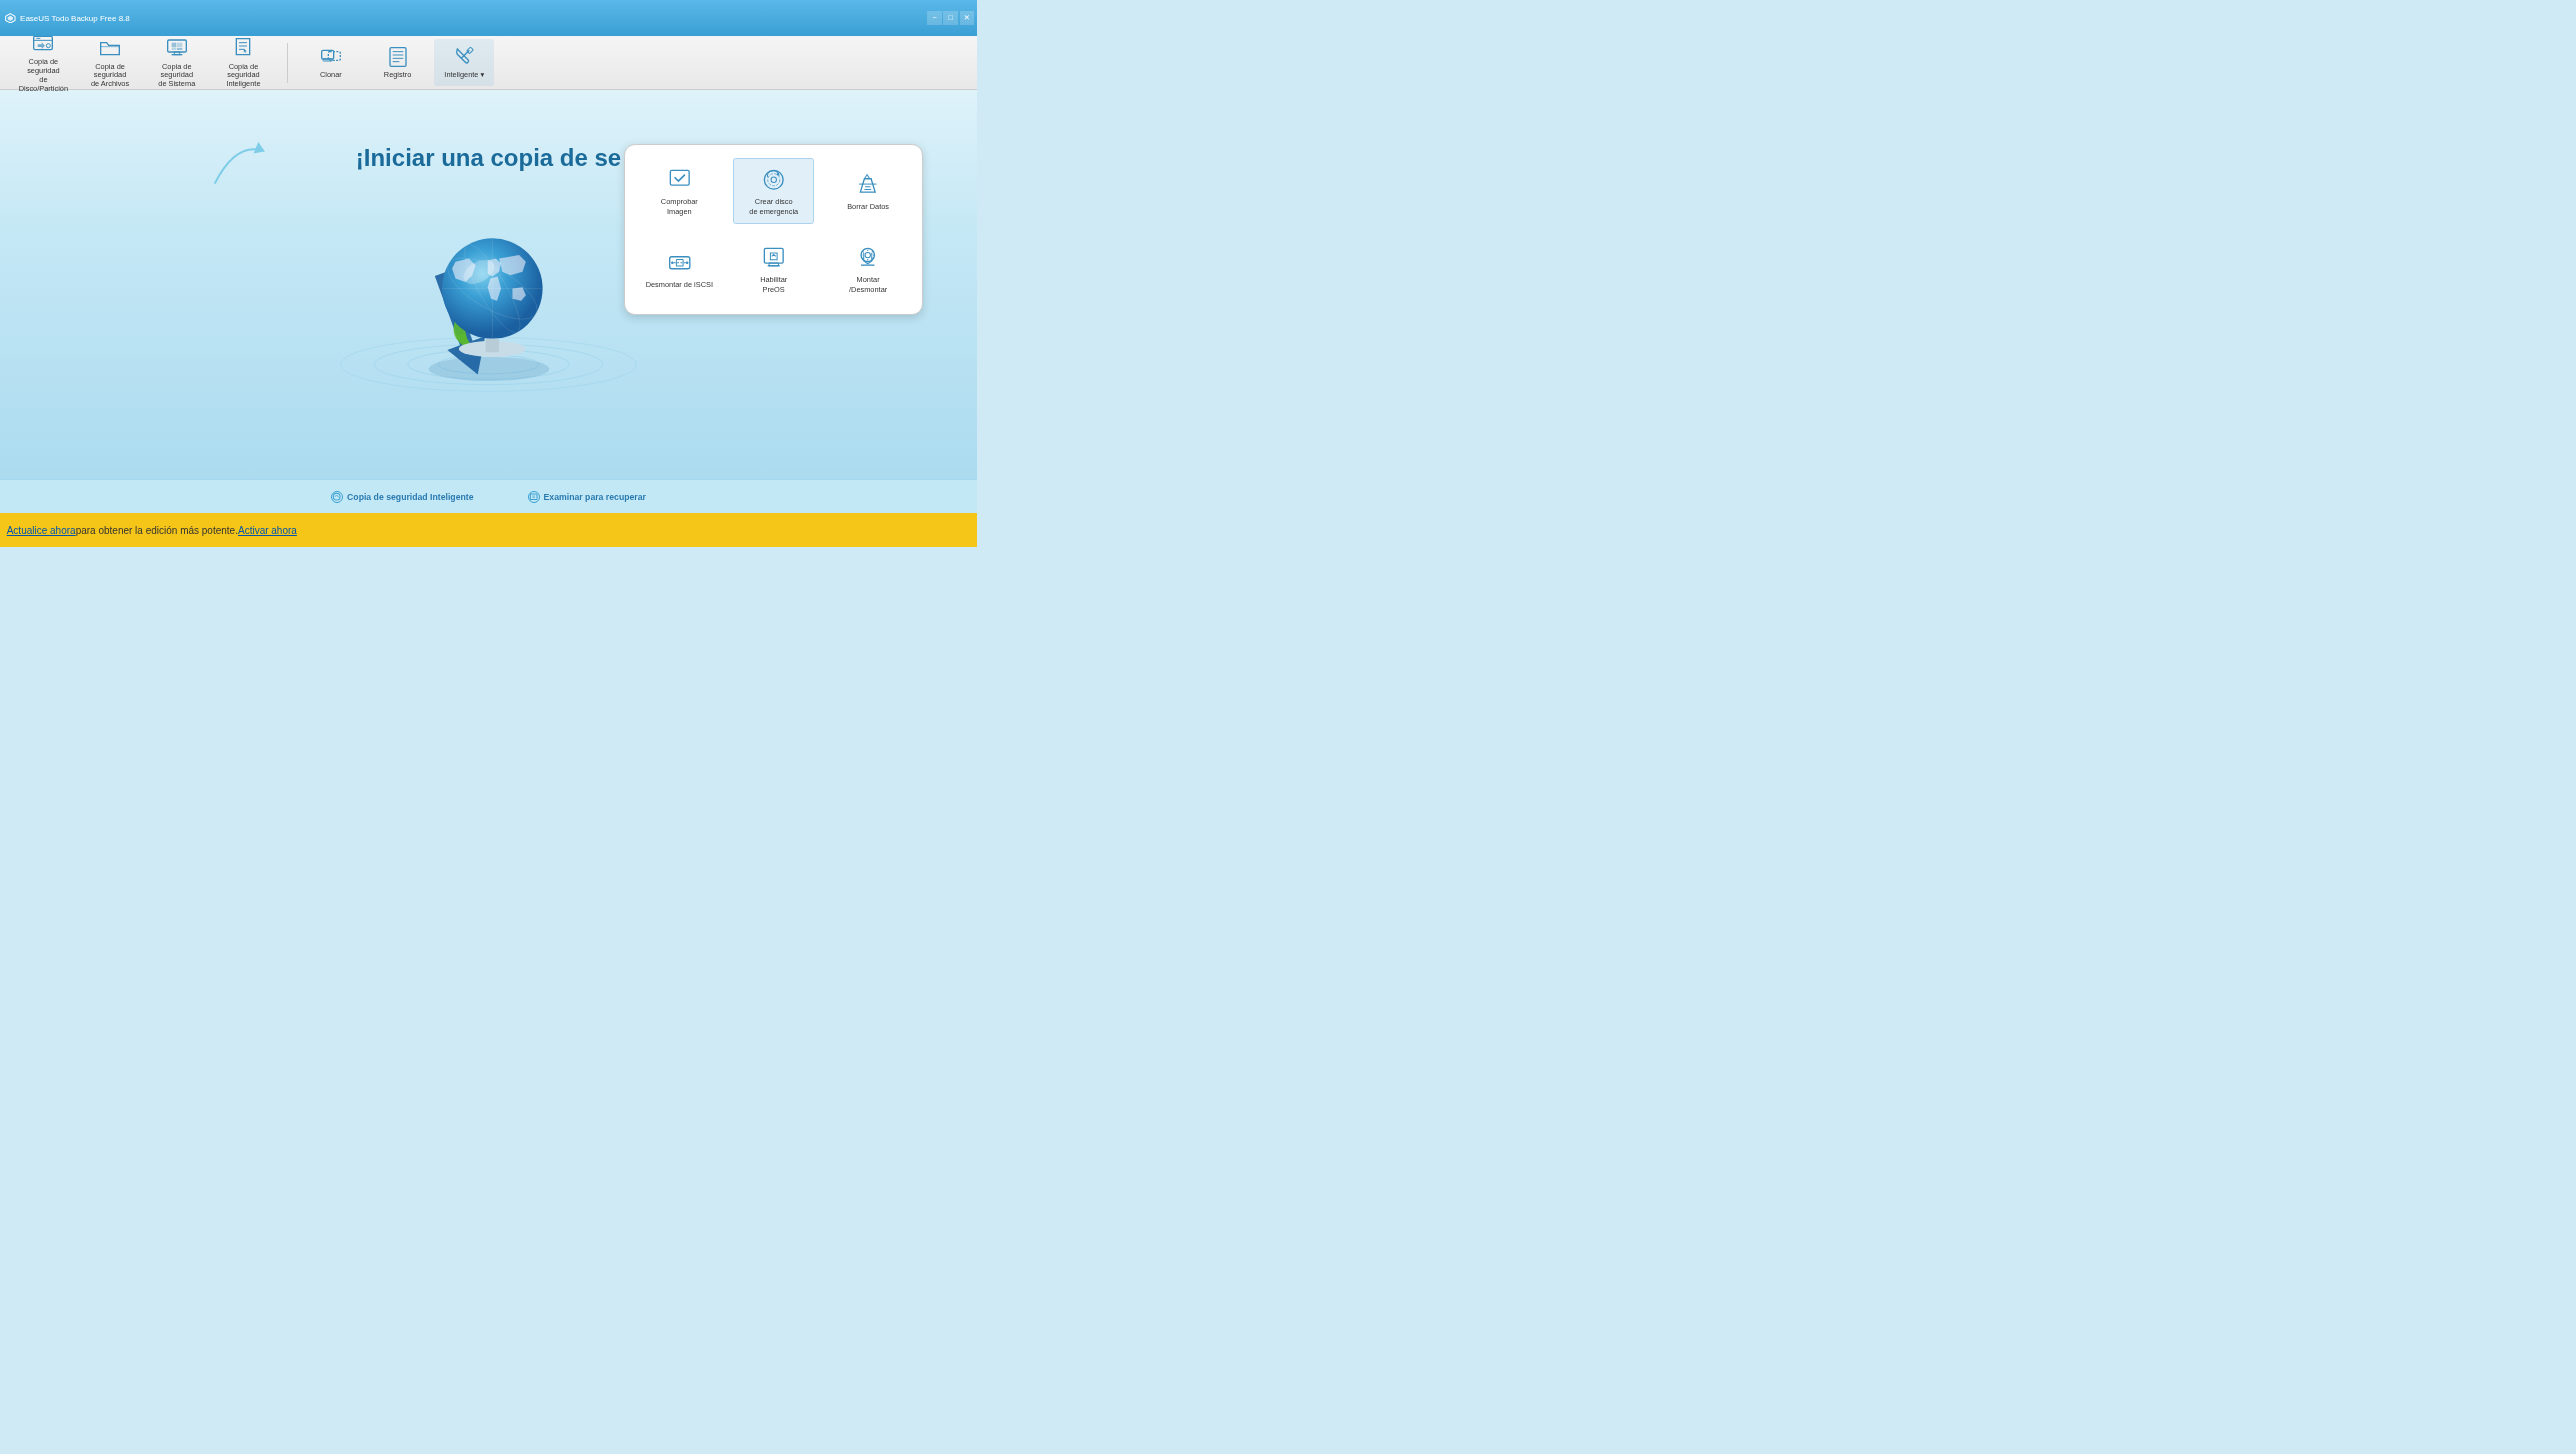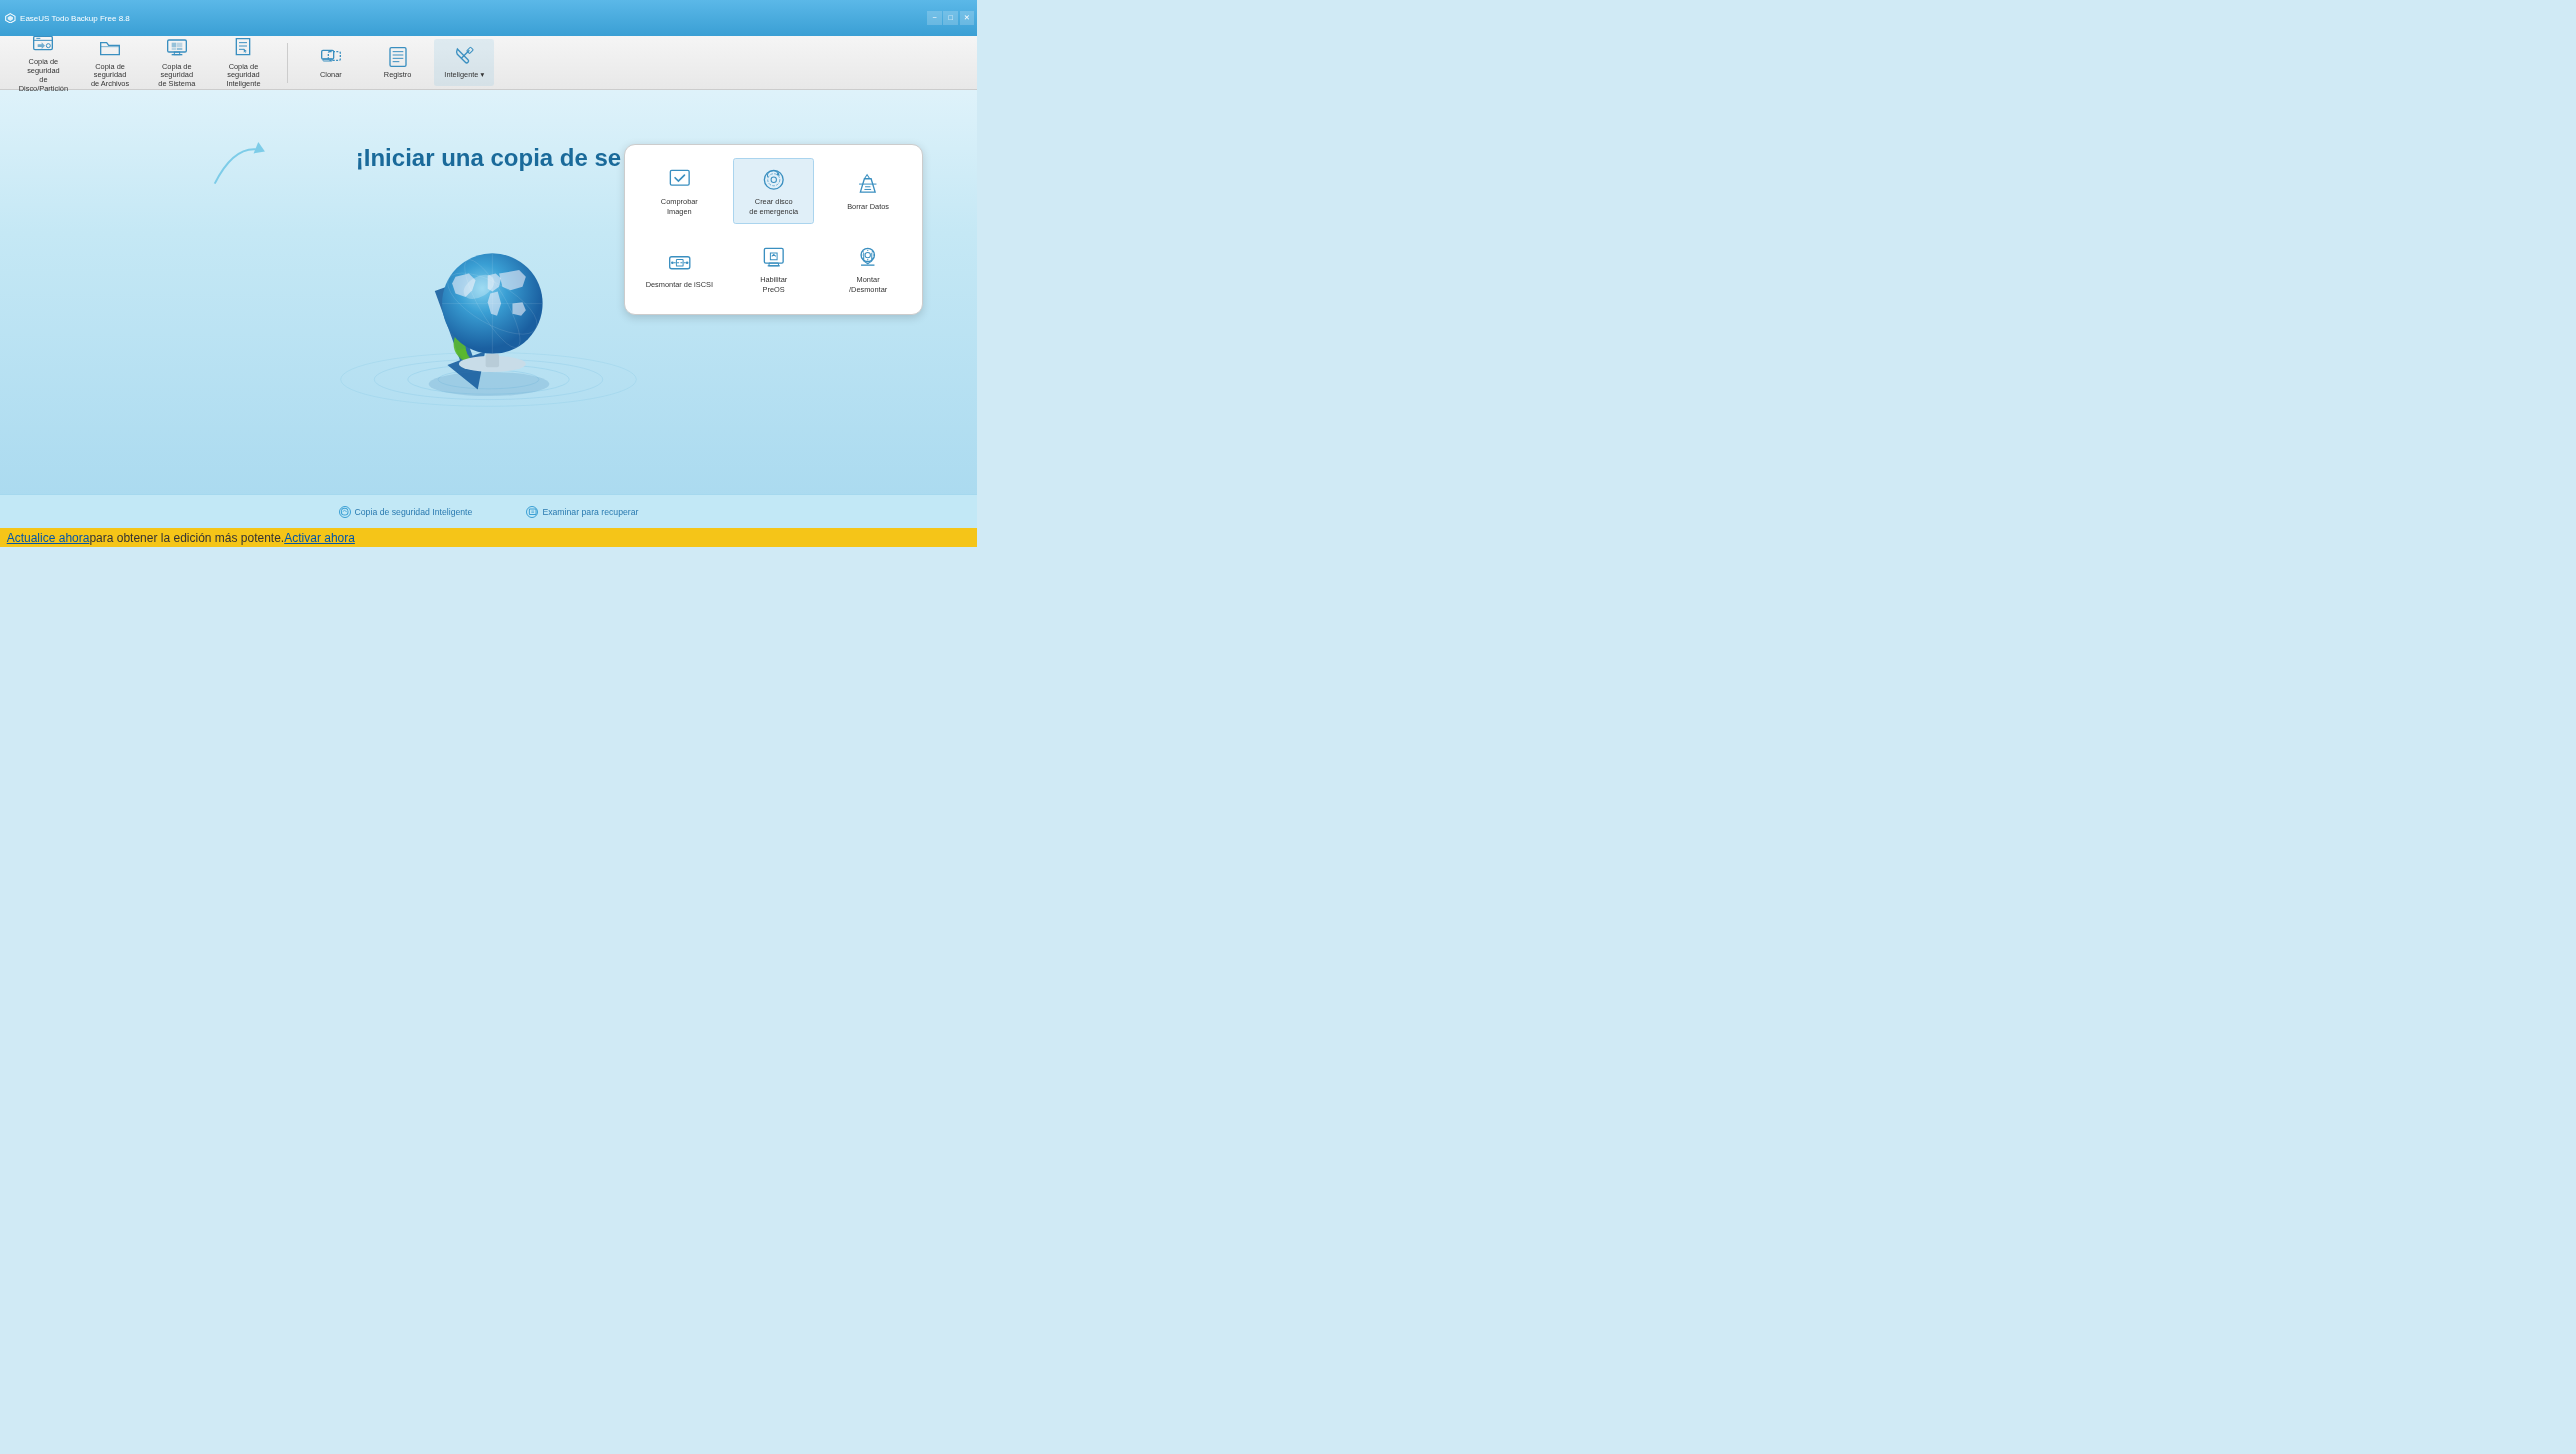--- a/index.html
+++ b/index.html
@@ -154,41 +154,42 @@
       position: relative;
       z-index: 10;
     }
     .bottom-bar-item {
       display: flex;
       align-items: center;
       gap: 4px;
       font-size: 8.7px;
       color: #2a7ab0;
       cursor: pointer;
+      font-weight: bold;
     }
     .bottom-bar-icon {
       width: 12px;
       height: 12px;
       border: 1.3px solid #3a9fd4;
       border-radius: 50%;
       display: flex;
       align-items: center;
       justify-content: center;
       color: #3a9fd4;
       font-size: 6.7px;
     }
 
     
     .status-bar {
-      height: 19px;
+      height: 34px;
       background: #f5c518;
       display: flex;
       align-items: center;
       padding: 0 6.7px;
-      font-size: 12px;
+      font-size: 10px;
       color: #333;
       flex-shrink: 0;
     }
     .status-bar a {
       color: #0055aa;
       text-decoration: underline;
       cursor: pointer;
     }
 
     

